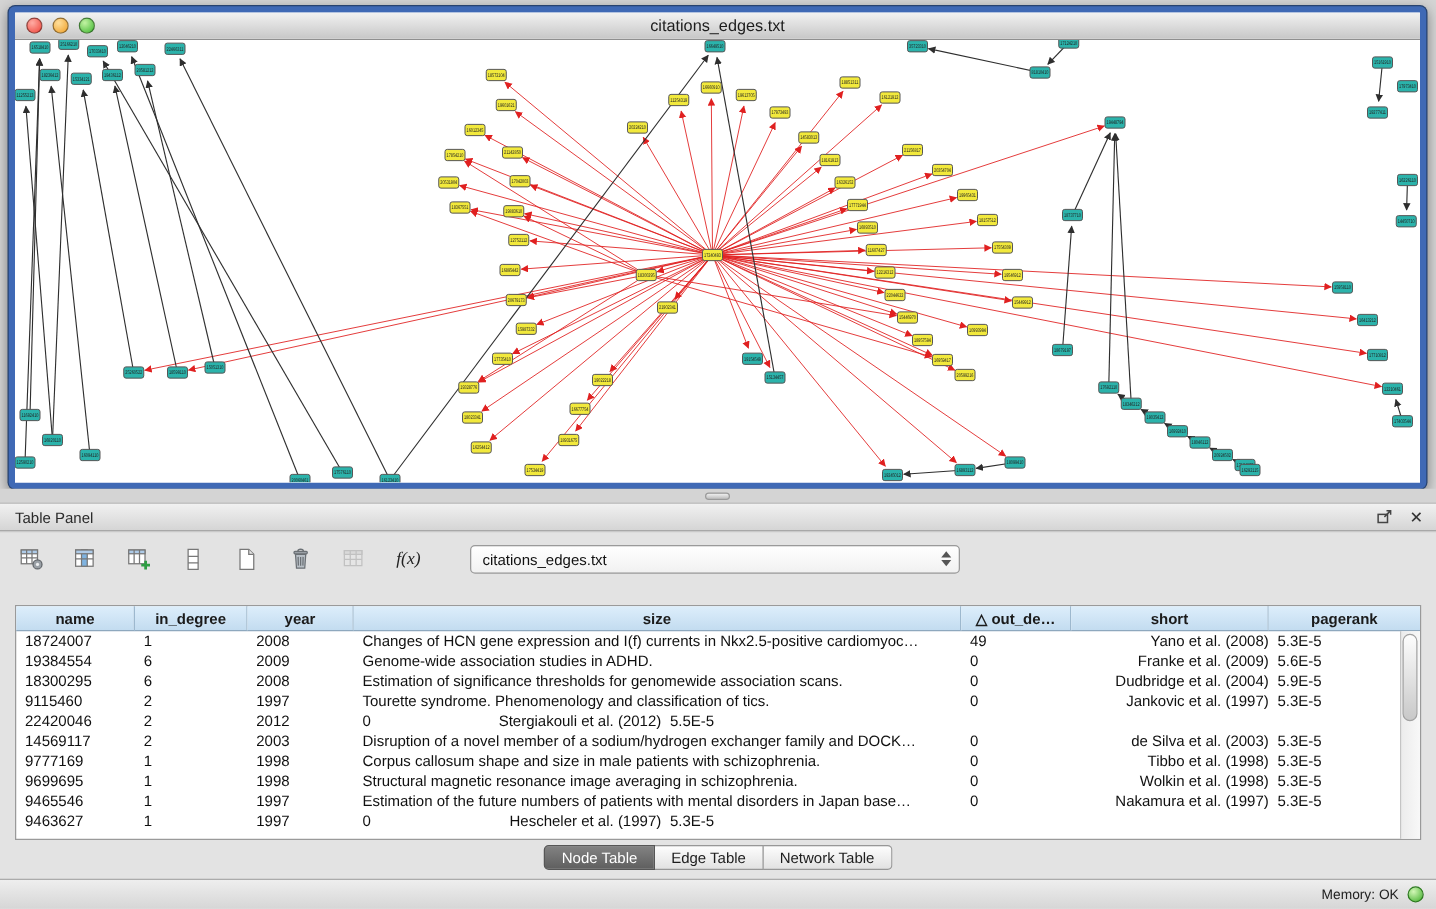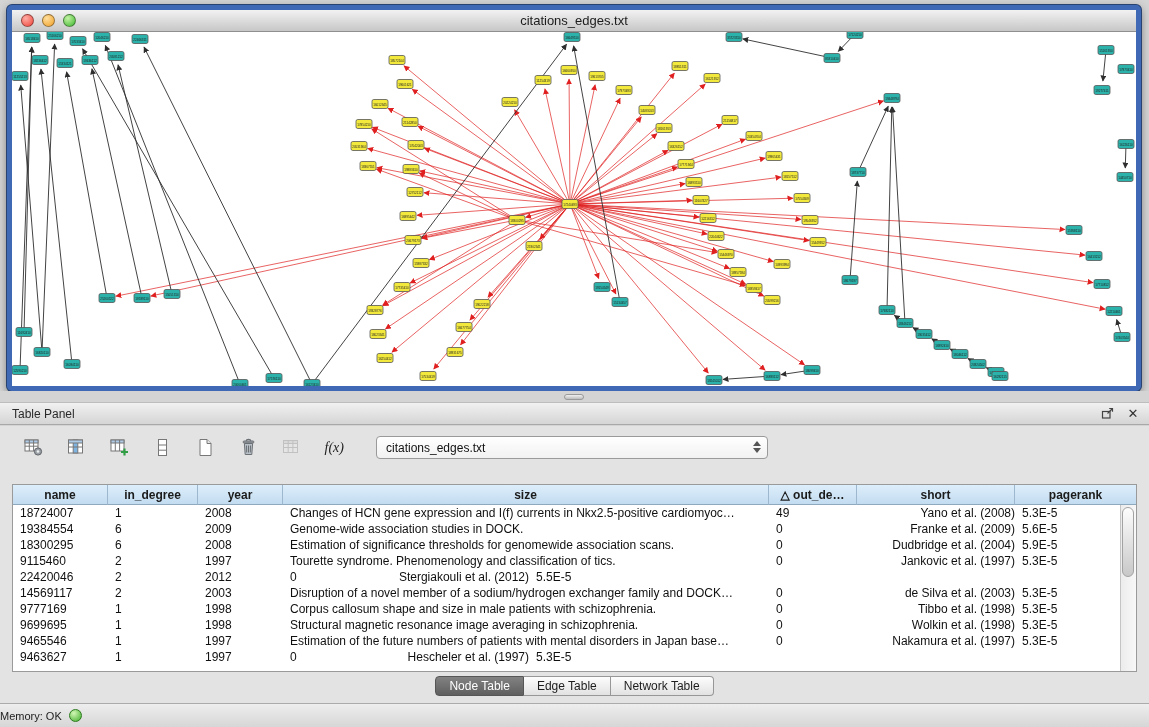--- a/index.html
+++ b/index.html
@@ -55,21 +55,21 @@
   }
   #panel-body {
     position:absolute; left:0; top:426px; width:1149px; height:277px;
     background:#e3e3e3;
   }
 
   
   #table-toolbar { display:flex; align-items:center; padding:9px 0 7px 16px; }
   .tb-btn {
     width:27px; height:25px; margin-right:16px; border:none; background:transparent;
-    display:flex; align-items:center; justify-content:flex-end; padding:0;
+    display:flex; align-items:center; justify-content:flex-start; padding:0;
   }
   .tb-btn.disabled { opacity:.45; }
   .fx { font-family:"Liberation Serif", serif; font-style:italic; font-size:14px; color:#222; }
   #table-select {
     margin-left:16px; width:392px; height:23px; background:linear-gradient(#ffffff,#f1f1f1);
     border:1px solid #9a9a9a; border-radius:4px; display:flex; align-items:center;
     font-size:12px; color:#111; padding-left:9px; position:relative;
   }
   #table-select .arrows { position:absolute; right:6px; top:4px; display:flex; flex-direction:column; gap:2px; }
   #table-select .arrows i { display:block; width:0; height:0; border-left:4px solid transparent; border-right:4px solid transparent; }
@@ -116,21 +116,21 @@
     background:linear-gradient(#fdfdfd,#e2e2e2); border:1px solid #979797; border-left:none;
   }
   .tab:first-child { border-left:1px solid #979797; border-radius:4px 0 0 4px; }
   .tab:last-child { border-radius:0 4px 4px 0; }
   .tab.active { background:linear-gradient(#828282,#5f5f5f); color:#fff; border-color:#565656; }
 
   
   #status-bar {
     position:absolute; left:0; top:703px; width:1149px; height:24px;
     background:linear-gradient(#eeeeee,#d6d6d6); border-top:1px solid #ababab;
-    display:flex; align-items:center; 
+    display:flex; align-items:center; justify-content:flex-end;
   }
   #memory-label { font-size:11px; color:#222; margin-right:7px; }
   #memory-indicator {
     width:13px; height:13px; border-radius:50%; margin-right:10px;
     background:radial-gradient(circle at 35% 30%, #d2f7b6, #3fae2a);
     border:1px solid #2c7a1e;
   }
 </style>
 </head>
 <body>
@@ -773,21 +773,21 @@
           <div class="td col-2">2008</div>
           <div class="td col-3">Changes of HCN gene expression and I(f) currents in Nkx2.5-positive cardiomyoc…</div>
           <div class="td col-4">49</div>
           <div class="td col-5">Yano et al. (2008)</div>
           <div class="td col-6">5.3E-5</div>
         </div>
         <div class="tr">
           <div class="td col-0">19384554</div>
           <div class="td col-1">6</div>
           <div class="td col-2">2009</div>
-          <div class="td col-3">Genome-wide association studies in DOCK.</div>
+          <div class="td col-3">Genome-wide association studies in ADHD.</div>
           <div class="td col-4">0</div>
           <div class="td col-5">Franke et al. (2009)</div>
           <div class="td col-6">5.6E-5</div>
         </div>
         <div class="tr">
           <div class="td col-0">18300295</div>
           <div class="td col-1">6</div>
           <div class="td col-2">2008</div>
           <div class="td col-3">Estimation of significance thresholds for genomewide association scans.</div>
           <div class="td col-4">0</div>

